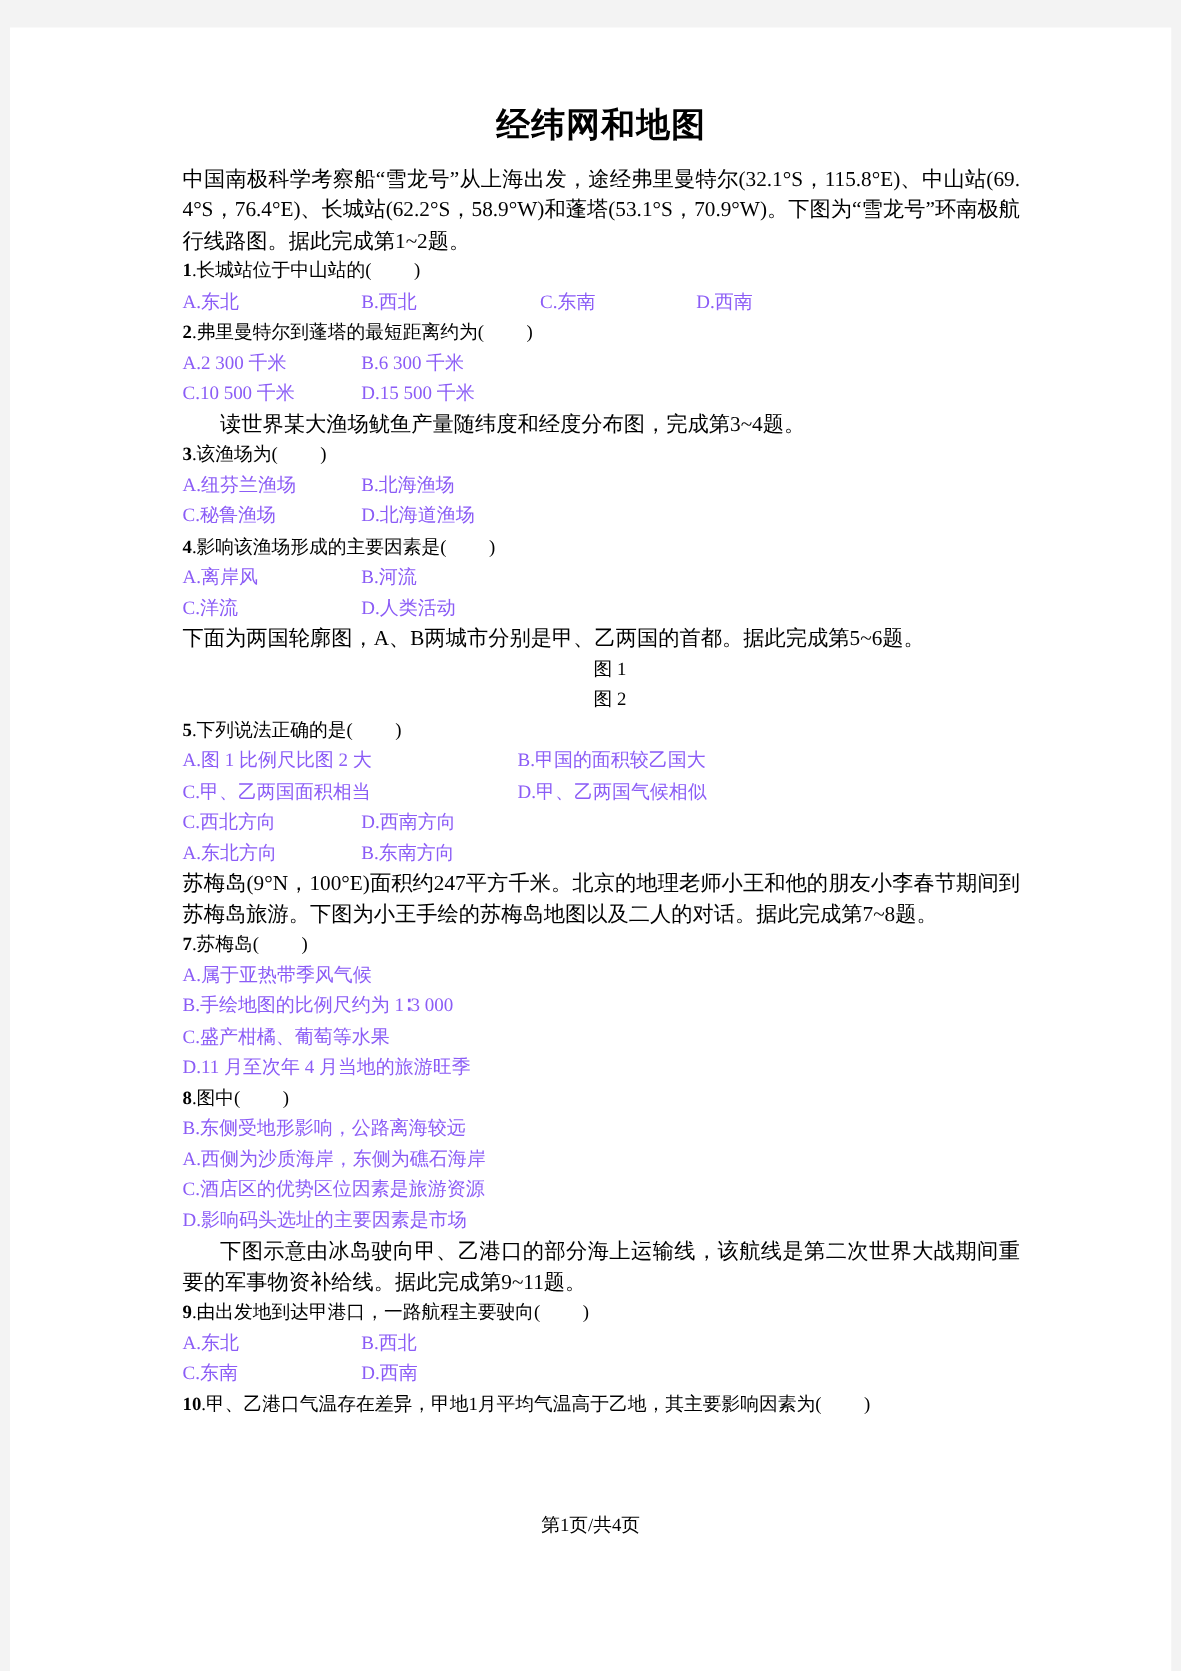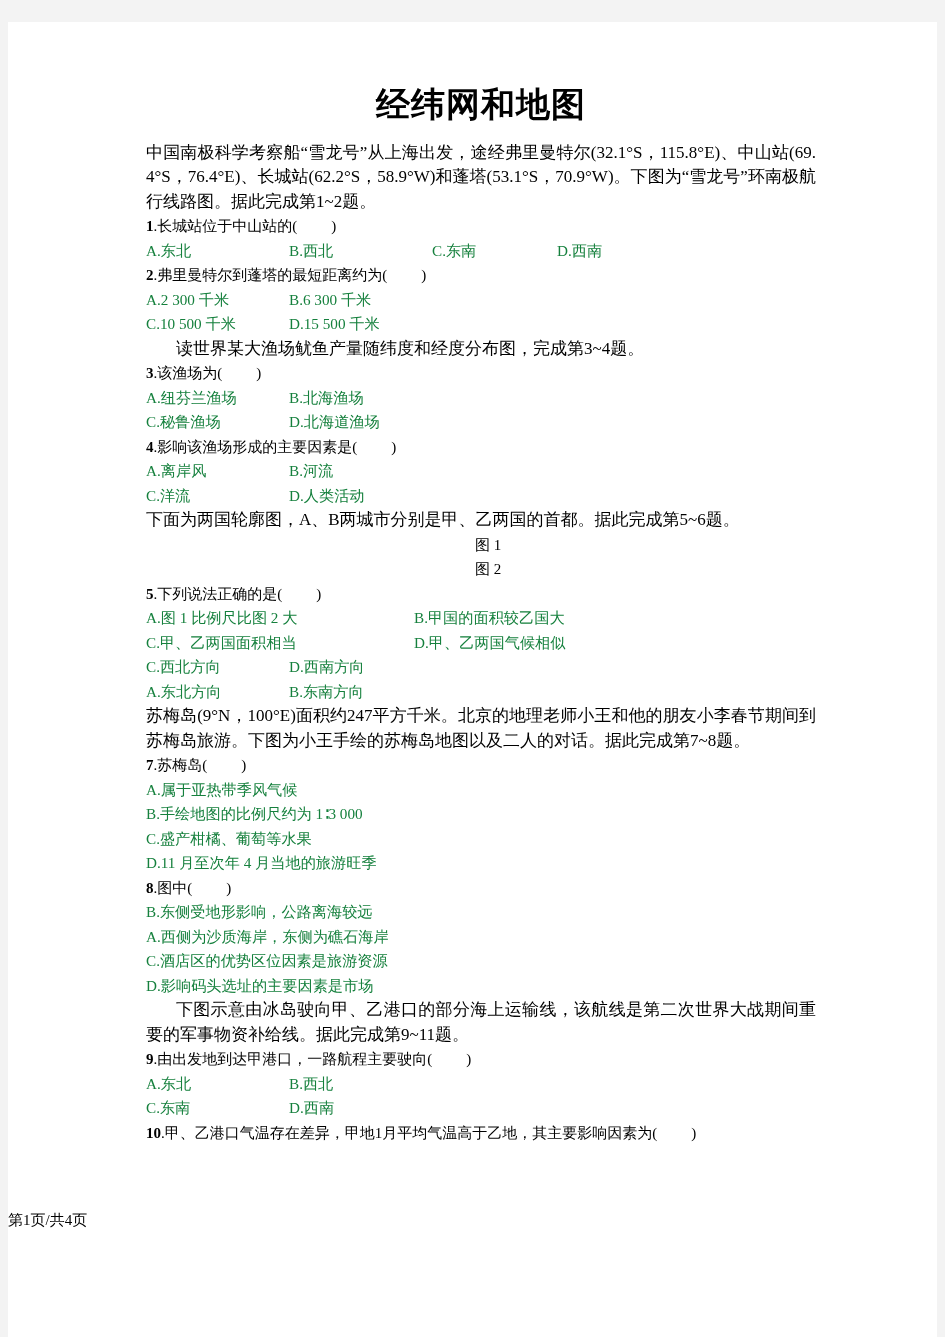--- a/index.html
+++ b/index.html
@@ -24,21 +24,21 @@
     box-sizing: border-box;
     overflow: hidden;
   }
   .content {
     position: absolute;
     left: 138px;
     top: 62px;
     width: 670px;
   }
   .doc-title {
-    font-size: 34px;
+    font-size: 27px;
     font-weight: bold;
     text-align: center;
     letter-spacing: 1px;
     margin: 0 0 14px 0;
     line-height: 1.25;
     color: #000;
   }
   .para {
     font-size: 17px;
     line-height: 24.5px;
@@ -61,21 +61,21 @@
     font-weight: bold;
   }
   .blank {
     display: inline-block;
     width: 34px;
   }
   
   .opts {
     font-size: 15.2px;
     line-height: 24.5px;
-    color: #15803d;
+    color: #8b5cf6;
     margin: 0;
     display: block;
     white-space: nowrap;
     font-family: Liberation Serif, serif;
   }
   .opt {
     display: inline-block;
     vertical-align: top;
   }
   
@@ -94,20 +94,21 @@
     color: #000;
     margin: 0;
     text-align: center;
     width: 684px;
   }
   .footer {
     position: absolute;
     left: 0;
     right: 0;
     top: 1189px;
+    text-align: center;
     font-size: 15px;
     color: #000;
     font-family: "Liberation Serif", "DejaVu Serif", serif;
   }
 </style>
 </head>
 <body>
 
 <div class="page">
 

